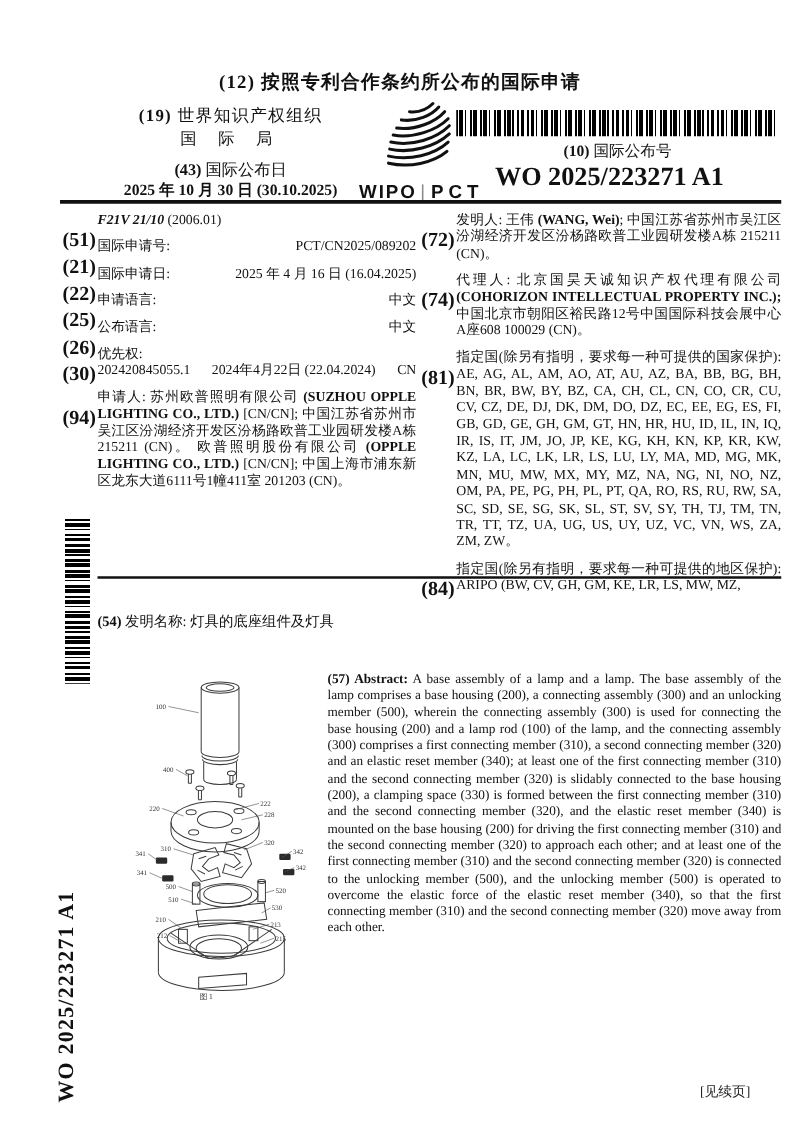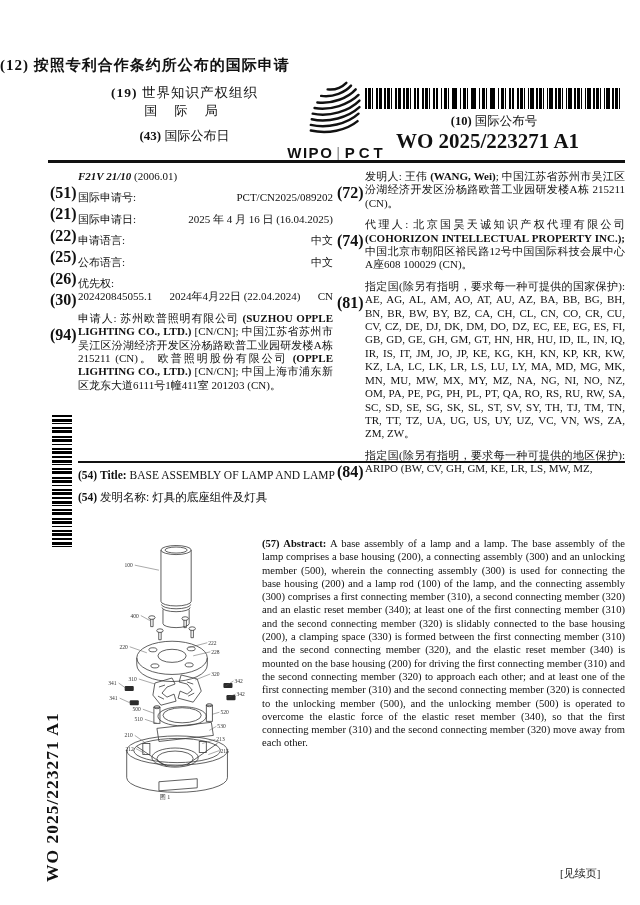--- a/index.html
+++ b/index.html
@@ -2,21 +2,21 @@
 <html><head>
 <meta charset="utf-8">
 <style>
   html,body{margin:0;padding:0;background:#fff;}
   #page{position:relative;width:640px;height:905px;background:#fff;overflow:hidden;
         font-family:"Liberation Serif",serif;color:#111;}
   .abs{position:absolute;}
   .fnum{font-weight:bold;}
   b{font-weight:bold;}
   
-  .h12{top:56px;left:0;width:640px;font-size:15px;font-weight:bold;letter-spacing:1px;}
+  .h12{top:56px;left:0;width:640px;text-align:center;font-size:15px;font-weight:bold;letter-spacing:1px;}
   .h-left{top:84px;left:92px;width:185px;text-align:center;line-height:1.35;}
   .h-left .l1{font-size:13.5px;letter-spacing:1px;}
   .h-left .l2{font-size:13px;letter-spacing:7px;}
   .h-left .l3{font-size:13px;margin-top:7px;}
   .h-left .l4{font-size:12.5px;font-weight:bold;white-space:nowrap;}
   .logo{top:80px;left:283px;width:108px;text-align:center;}
   .logo-text{font-family:"Liberation Sans",sans-serif;font-size:15px;font-weight:bold;
              letter-spacing:1.5px;color:#111;margin-top:2px;white-space:nowrap;}
   .logo-text .lsep{color:#8a8a8a;font-weight:400;padding:0 3px;}
   .logo-text .pct{letter-spacing:4px;}
@@ -57,20 +57,21 @@
 <body>
 
 <div id="page">
 
   <div class="abs h12"><span class="fnum">(12)</span> <span>按照专利合作条约所公布的国际申请</span></div>
 
   <div class="abs h-left">
     <div class="l1"><span class="fnum">(19)</span> <span>世界知识产权组织</span></div>
     <div class="l2">国 际 局</div>
     <div class="l3"><span class="fnum">(43)</span> <span>国际公布日</span></div>
+    <div class="l4">2025 年 10 月 30 日 (30.10.2025)</div>
   </div>
 
   <div class="abs logo">
     <svg width="72" height="58" viewBox="0 0 72 62">
       <g fill="none" stroke="#111" stroke-width="2.6" stroke-linecap="round">
         <path d="M8,54 C26,58 46,54 58,44"></path>
         <path d="M8,48 C26,52 47,47 59,36"></path>
         <path d="M9,42 C27,46 48,40 60,29"></path>
         <path d="M10,36 C28,40 49,33 60,22"></path>
         <path d="M12,30 C29,33 49,26 59,16"></path>
@@ -144,21 +145,20 @@
     <div class="blk just">
       <span class="fnum">(81)</span><span>指定国(除另有指明，要求每一种可提供的国家保护): </span><span>AE, AG, AL, AM, AO, AT, AU, AZ, BA, BB, BG, BH, BN, BR, BW, BY, BZ, CA, CH, CL, CN, CO, CR, CU, CV, CZ, DE, DJ, DK, DM, DO, DZ, EC, EE, EG, ES, FI, GB, GD, GE, GH, GM, GT, HN, HR, HU, ID, IL, IN, IQ, IR, IS, IT, JM, JO, JP, KE, KG, KH, KN, KP, KR, KW, KZ, LA, LC, LK, LR, LS, LU, LY, MA, MD, MG, MK, MN, MU, MW, MX, MY, MZ, NA, NG, NI, NO, NZ, OM, PA, PE, PG, PH, PL, PT, QA, RO, RS, RU, RW, SA, SC, SD, SE, SG, SK, SL, ST, SV, SY, TH, TJ, TM, TN, TR, TT, TZ, UA, UG, US, UY, UZ, VC, VN, WS, ZA, ZM, ZW。</span>
     </div>
     <div class="blk just">
       <span class="fnum">(84)</span><span>指定国(除另有指明，要求每一种可提供的地区保护): </span><span>ARIPO (BW, CV, GH, GM, KE, LR, LS, MW, MZ,</span>
     </div>
   </div>
 
   <div class="abs barcode-left"></div>
   <div class="abs rule-mid"></div>
-  <div class="abs title-en"><span class="fnum">(54)</span> <b>Title:</b><span> BASE ASSEMBLY OF LAMP AND LAMP</span></div>
   <div class="abs title-cn"><span class="fnum">(54)</span> <span>发明名称:</span><span> 灯具的底座组件及灯具</span></div>
 
   <div class="abs abstract">
     <b><span>(57)</span> <span>Abstract:</span></b><span> A base assembly of a lamp and a lamp. The base assembly of the lamp comprises a base housing (200), a connecting assembly (300) and an unlocking member (500), wherein the connecting assembly (300) is used for connecting the base housing (200) and a lamp rod (100) of the lamp, and the connecting assembly (300) comprises a first connecting member (310), a second connecting member (320) and an elastic reset member (340); at least one of the first connecting member (310) and the second connecting member (320) is slidably connected to the base housing (200), a clamping space (330) is formed between the first connecting member (310) and the second connecting member (320), and the elastic reset member (340) is mounted on the base housing (200) for driving the first connecting member (310) and the second connecting member (320) to approach each other; and at least one of the first connecting member (310) and the second connecting member (320) is connected to the unlocking member (500), and the unlocking member (500) is operated to overcome the elastic force of the elastic reset member (340), so that the first connecting member (310) and the second connecting member (320) move away from each other.</span>
   </div>
 
   <div class="abs figure">
     <svg width="192" height="272" viewBox="0 0 190 270">
       <g fill="none" stroke="#3a3a3a" stroke-width="0.8">
 

